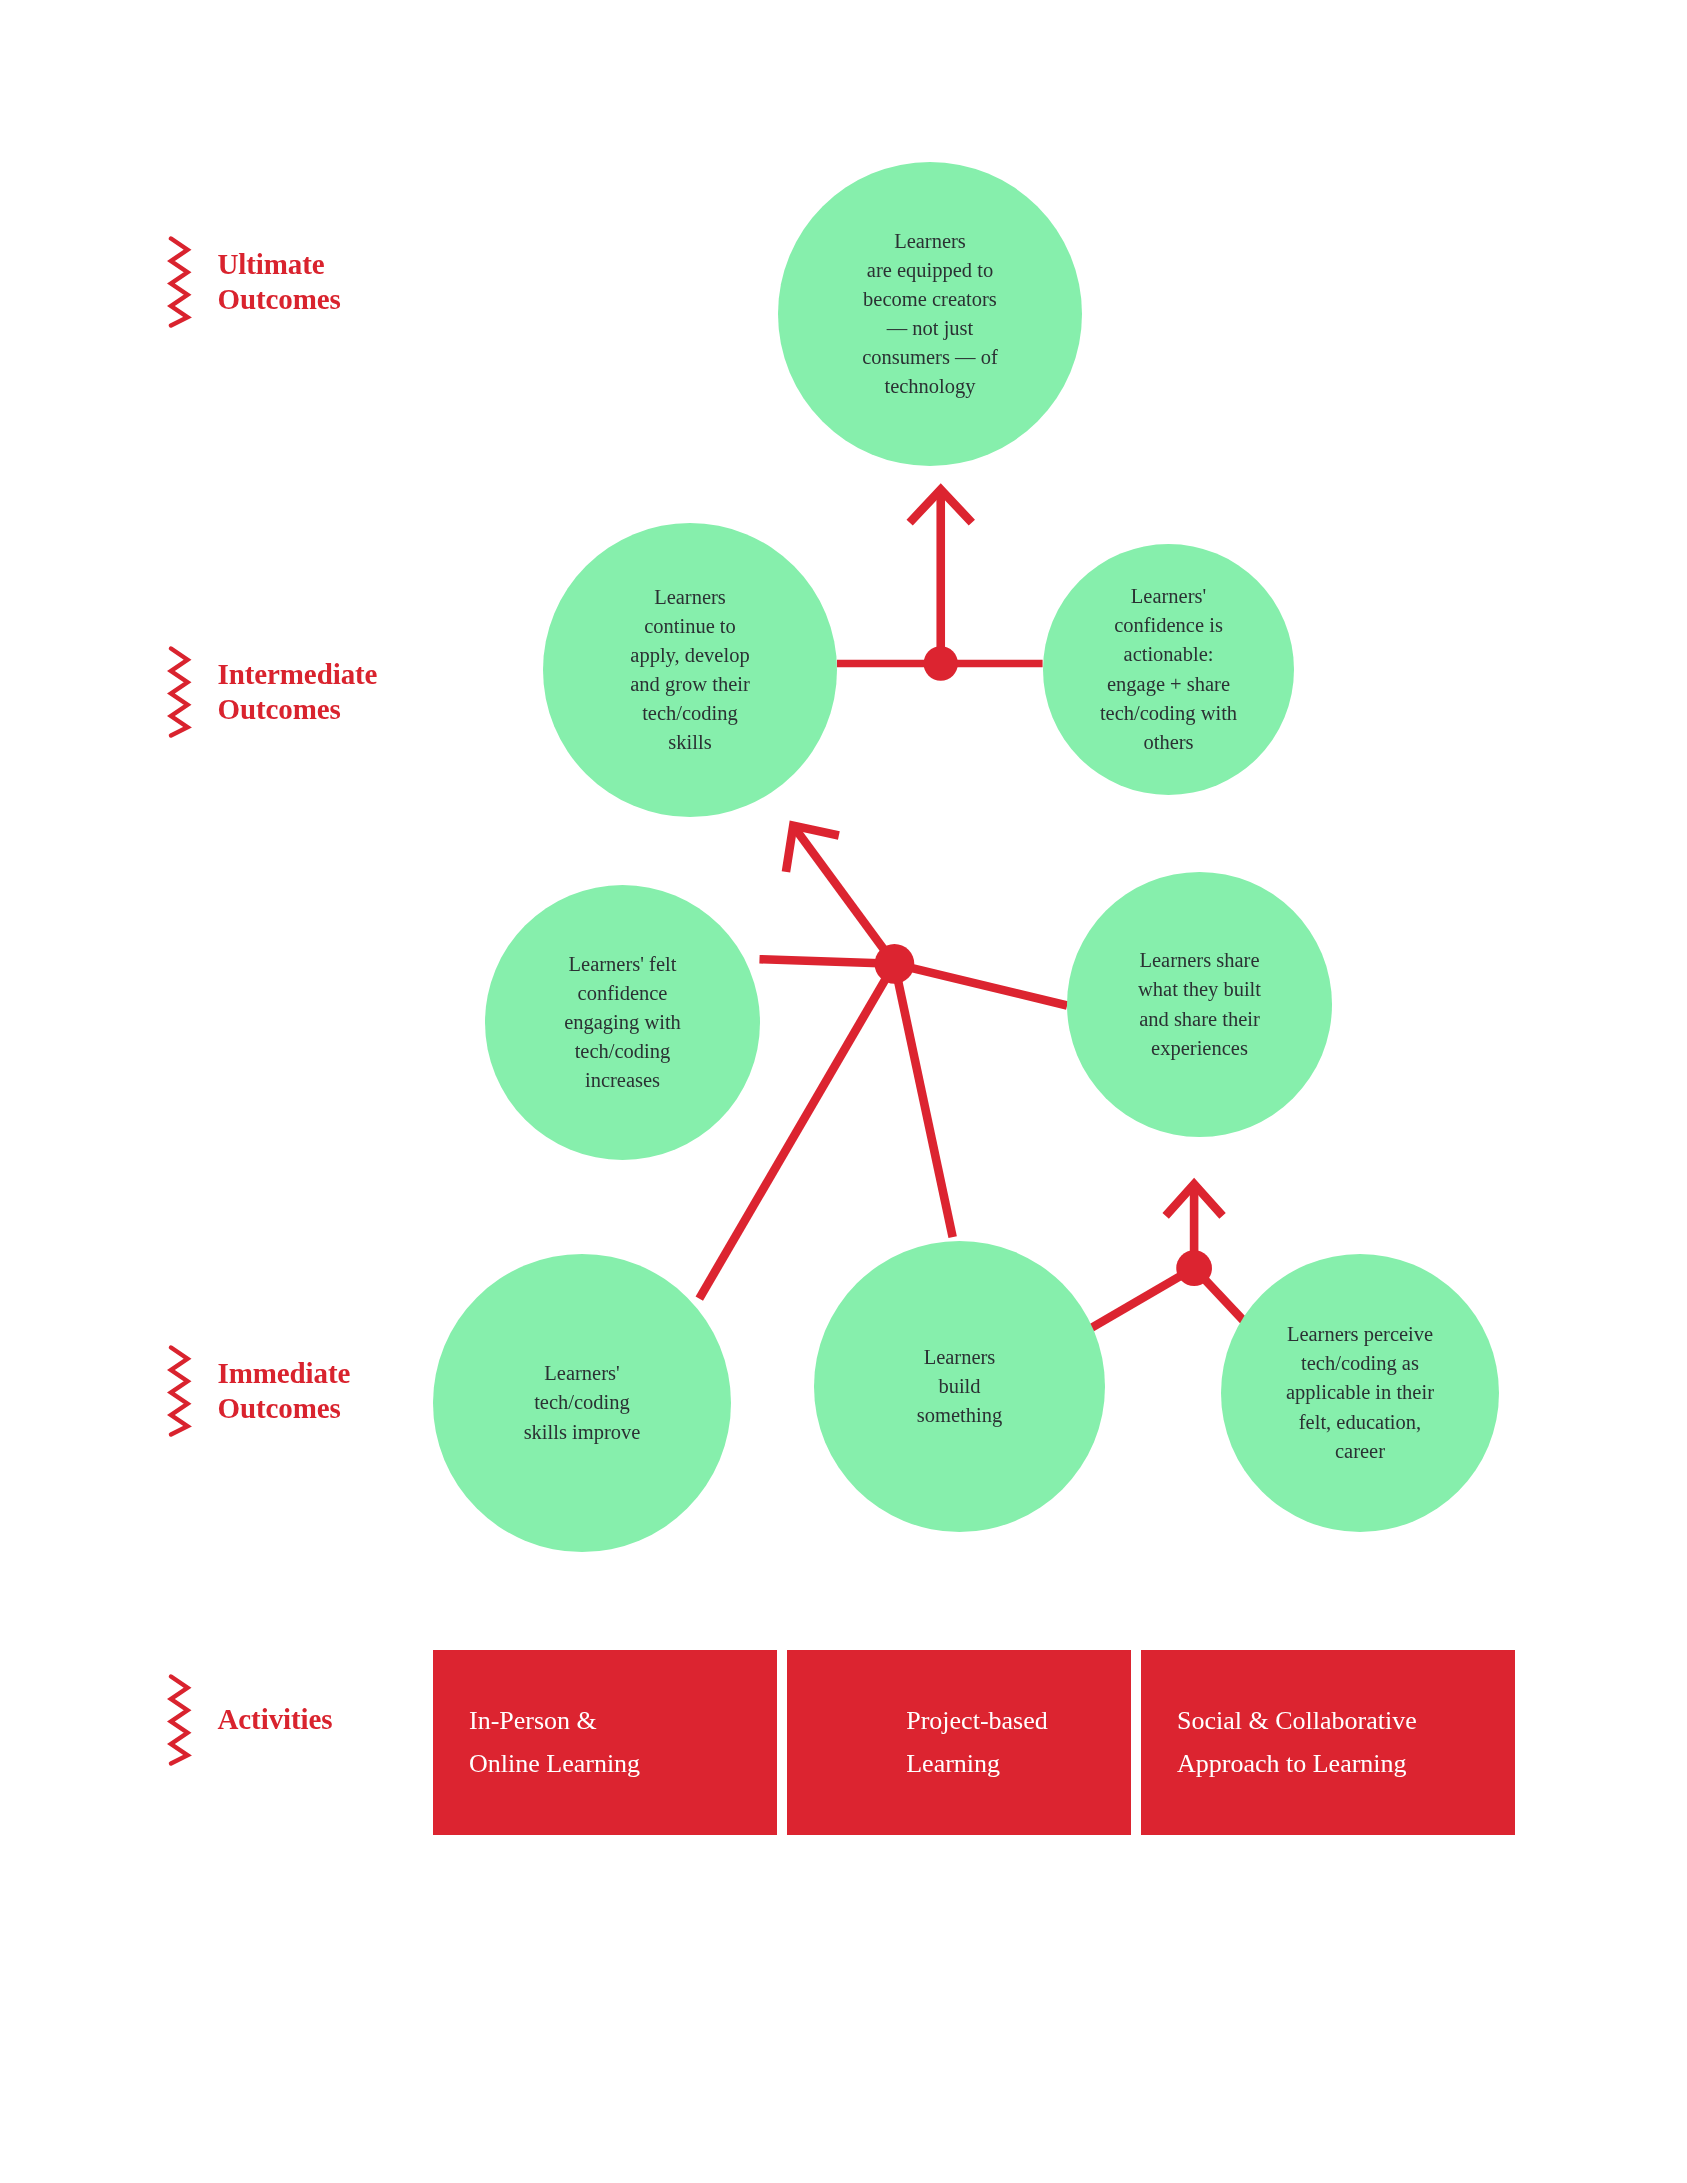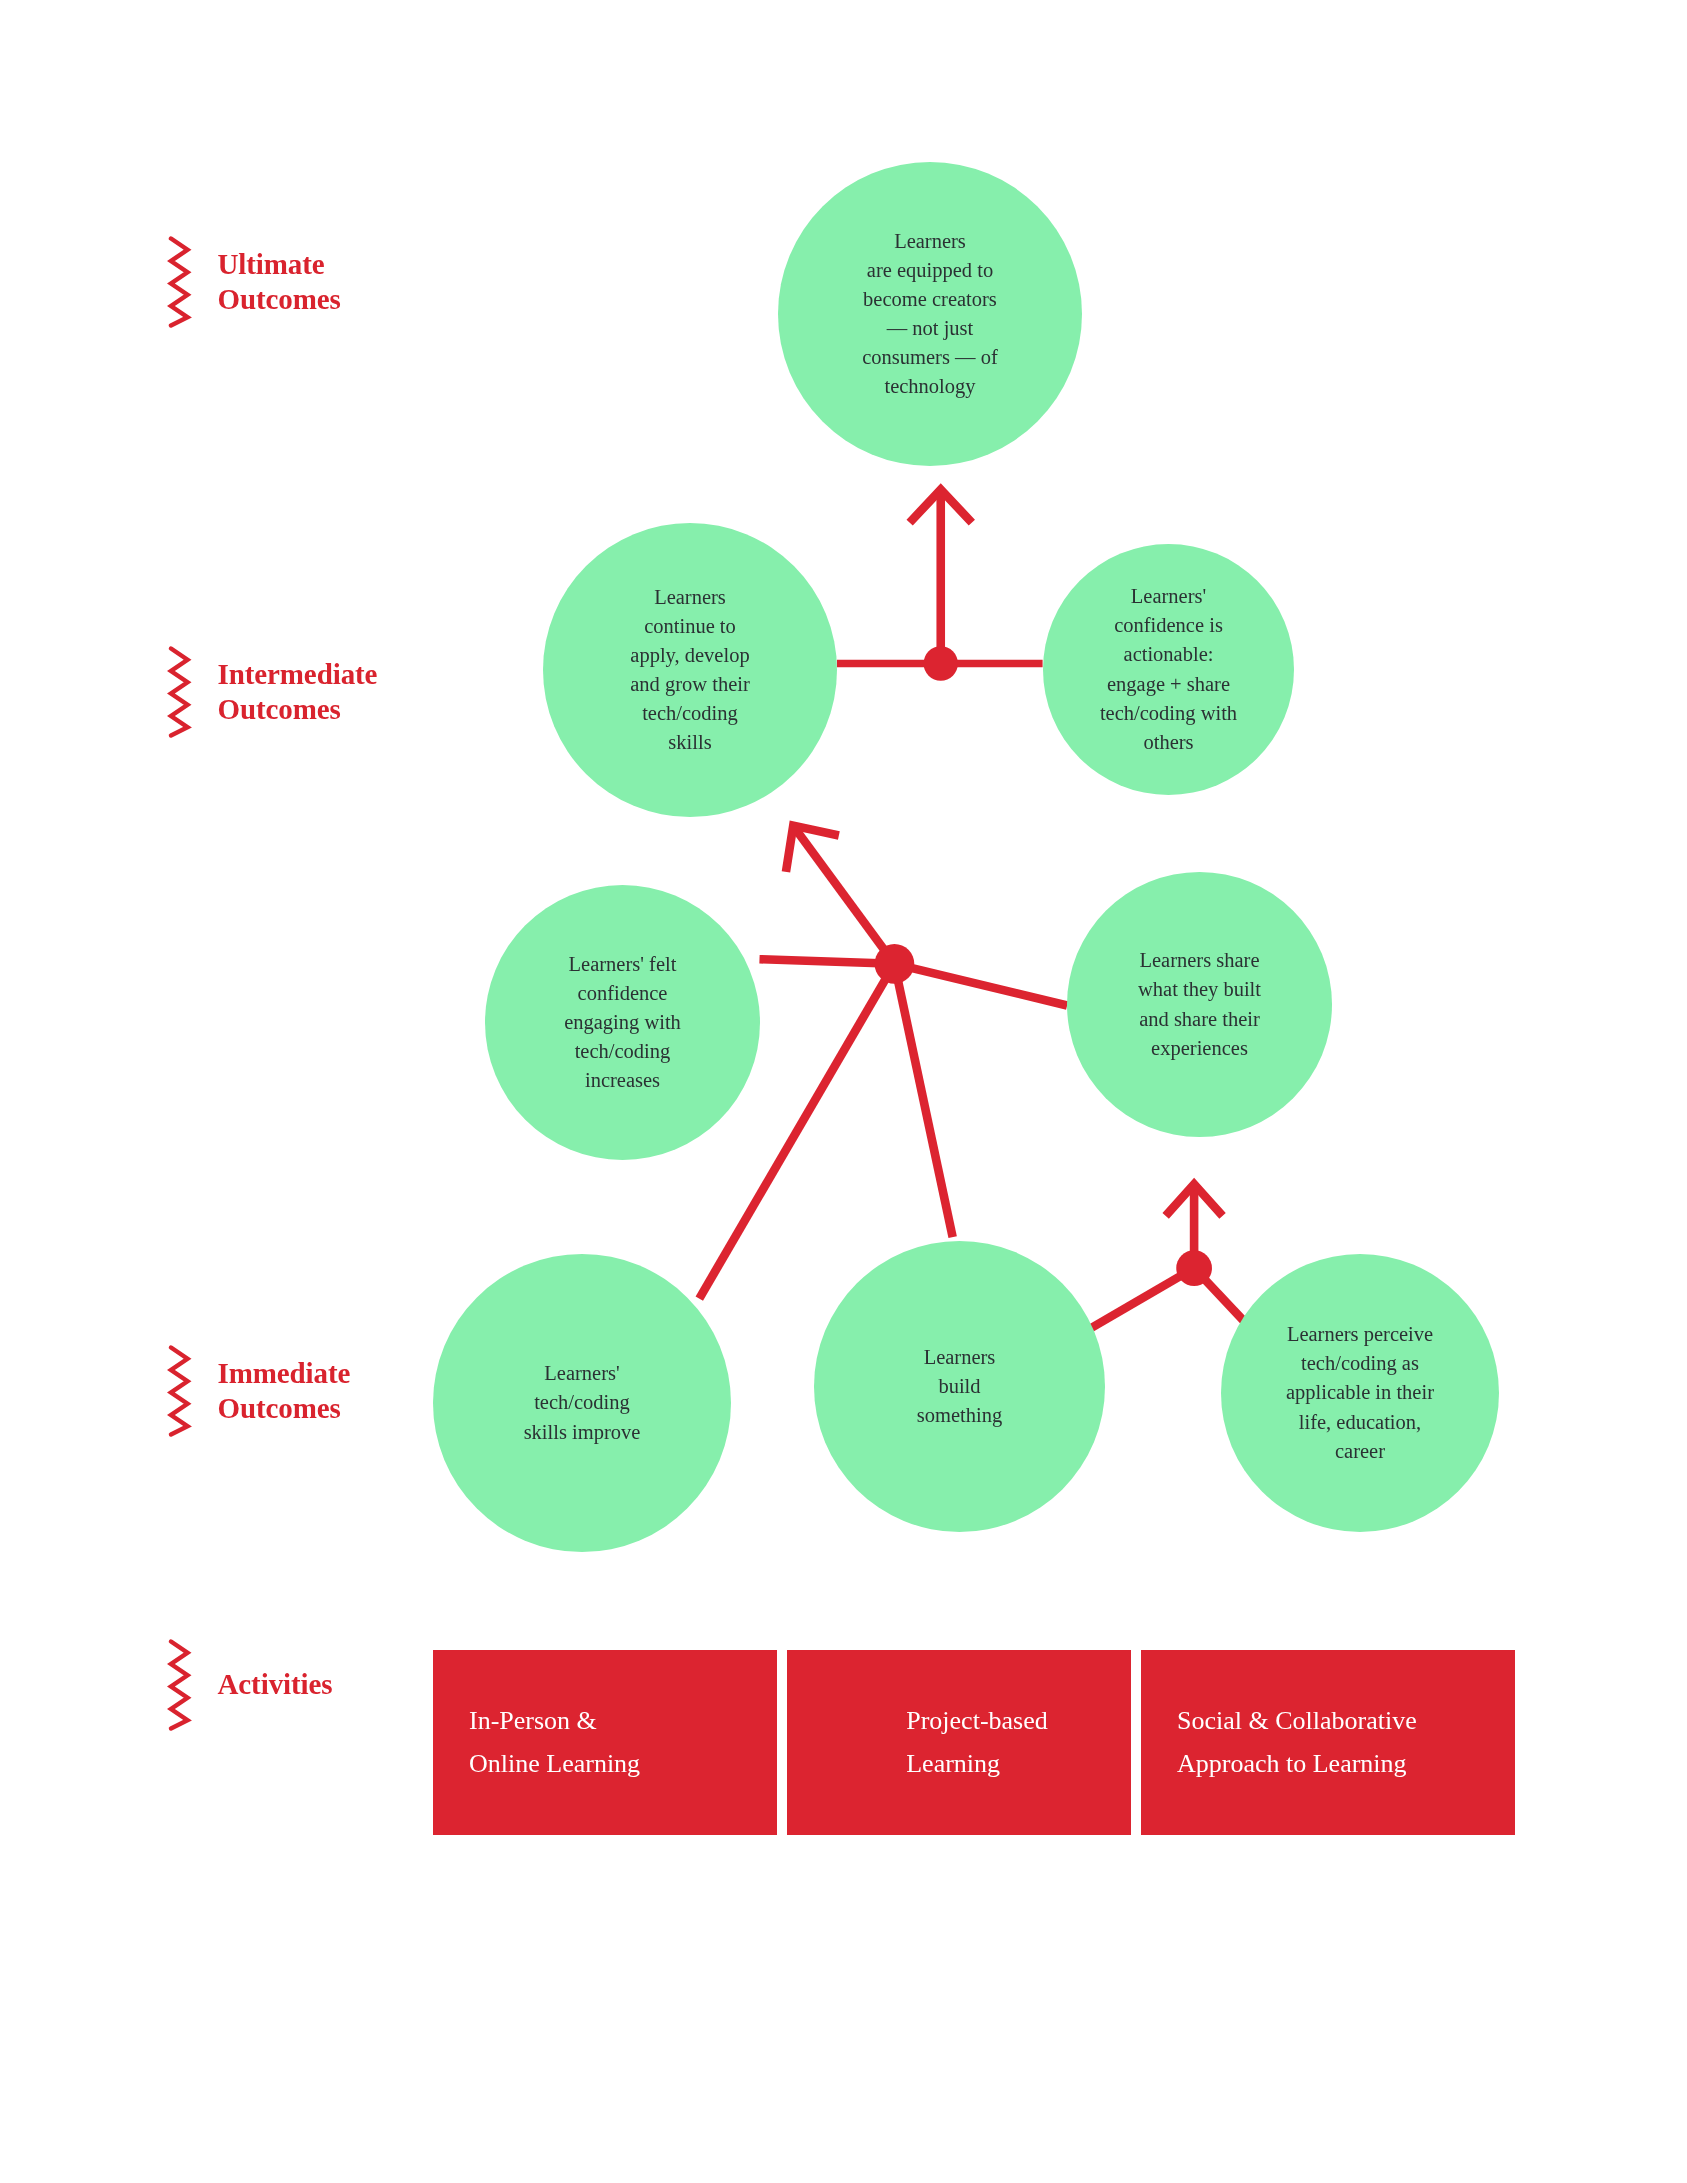--- a/index.html
+++ b/index.html
@@ -144,21 +144,21 @@
   </div>
 
   <div class="row-label" style="left:165px; top:1344px;">
     <svg class="zigzag" viewBox="0 0 40 120" xmlns="http://www.w3.org/2000/svg">
       <polyline points="8,2 30,17 8,32 30,47 8,62 30,77 8,92 30,107 8,118" fill="none" stroke="#d9232e" stroke-width="6" stroke-linecap="round" stroke-linejoin="miter"></polyline>
     </svg>
     <div class="row-label-text">Immediate
 Outcomes</div>
   </div>
 
-  <div class="row-label" style="left:165px; top:1638px;">
+  <div class="row-label" style="left:165px; top:1673px;">
     <svg class="zigzag" viewBox="0 0 40 120" xmlns="http://www.w3.org/2000/svg">
       <polyline points="8,2 30,17 8,32 30,47 8,62 30,77 8,92 30,107 8,118" fill="none" stroke="#d9232e" stroke-width="6" stroke-linecap="round" stroke-linejoin="miter"></polyline>
     </svg>
     <div class="row-label-text">Activities</div>
   </div>
 
   <div class="node-circle" style="left:778px; top:162px; width:304px; height:304px;">
     <div class="node-text">Learners
 are equipped to
 become creators
@@ -209,21 +209,21 @@
   <div class="node-circle" style="left:814px; top:1241px; width:291px; height:291px;">
     <div class="node-text">Learners
 build
 something</div>
   </div>
 
   <div class="node-circle" style="left:1221px; top:1254px; width:278px; height:278px;">
     <div class="node-text">Learners perceive
 tech/coding as
 applicable in their
-life, education,
+felt, education,
 career</div>
   </div>
 
   <div class="activity-box" style="left:433px; top:1650px; width:344px; height:185px;">
     <div class="activity-text">In-Person &amp;
 Online Learning</div>
   </div>
 
   <div class="activity-box" style="left:787px; top:1650px; width:344px; height:185px;justify-content:center;">
     <div class="activity-text">Project-based

